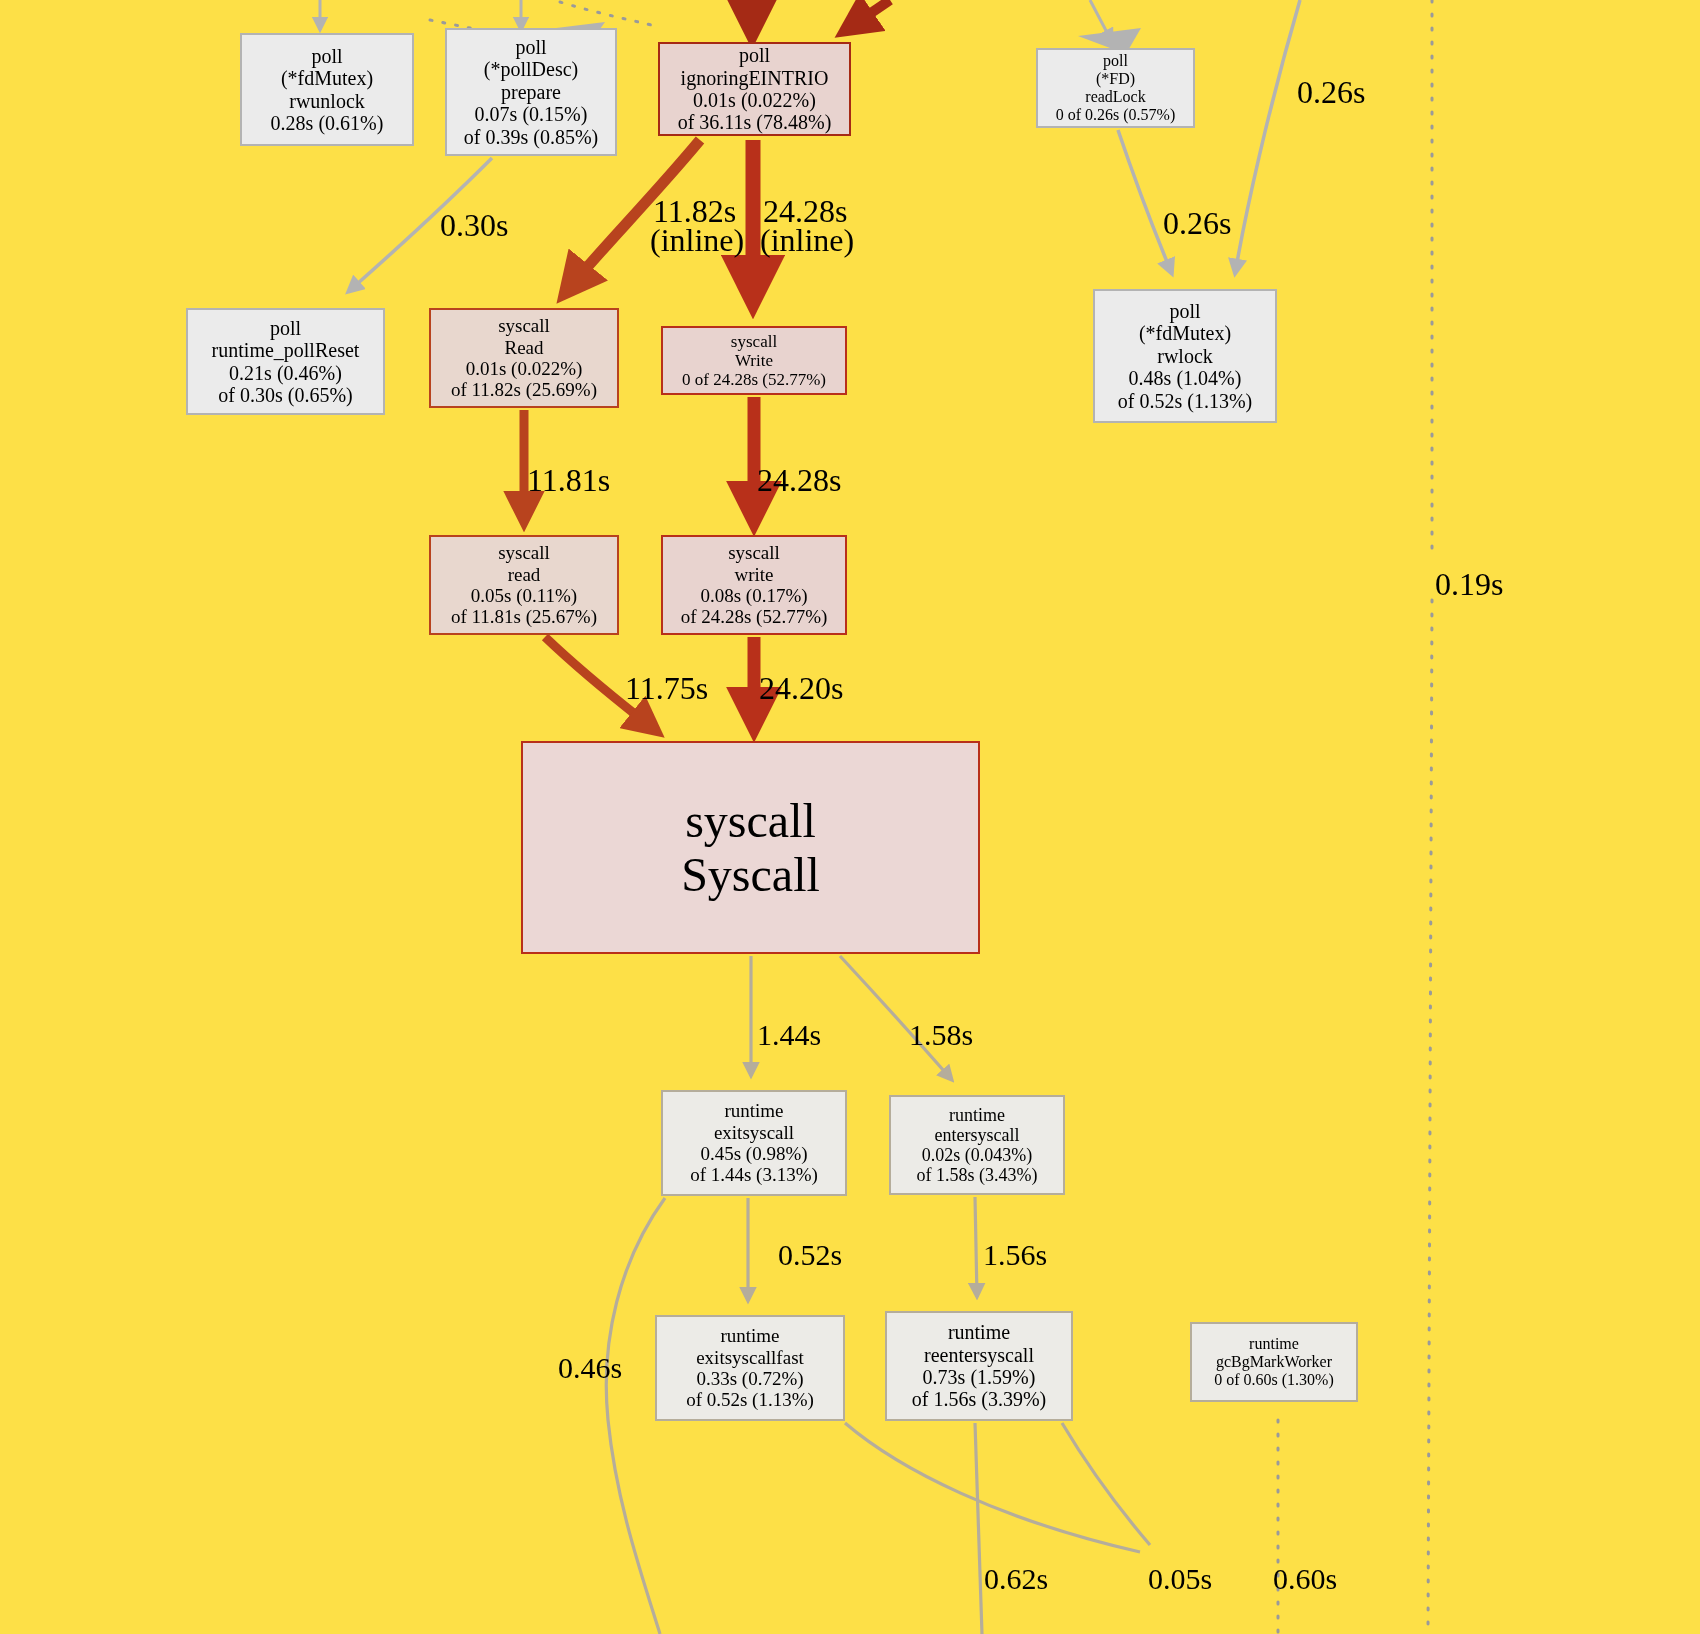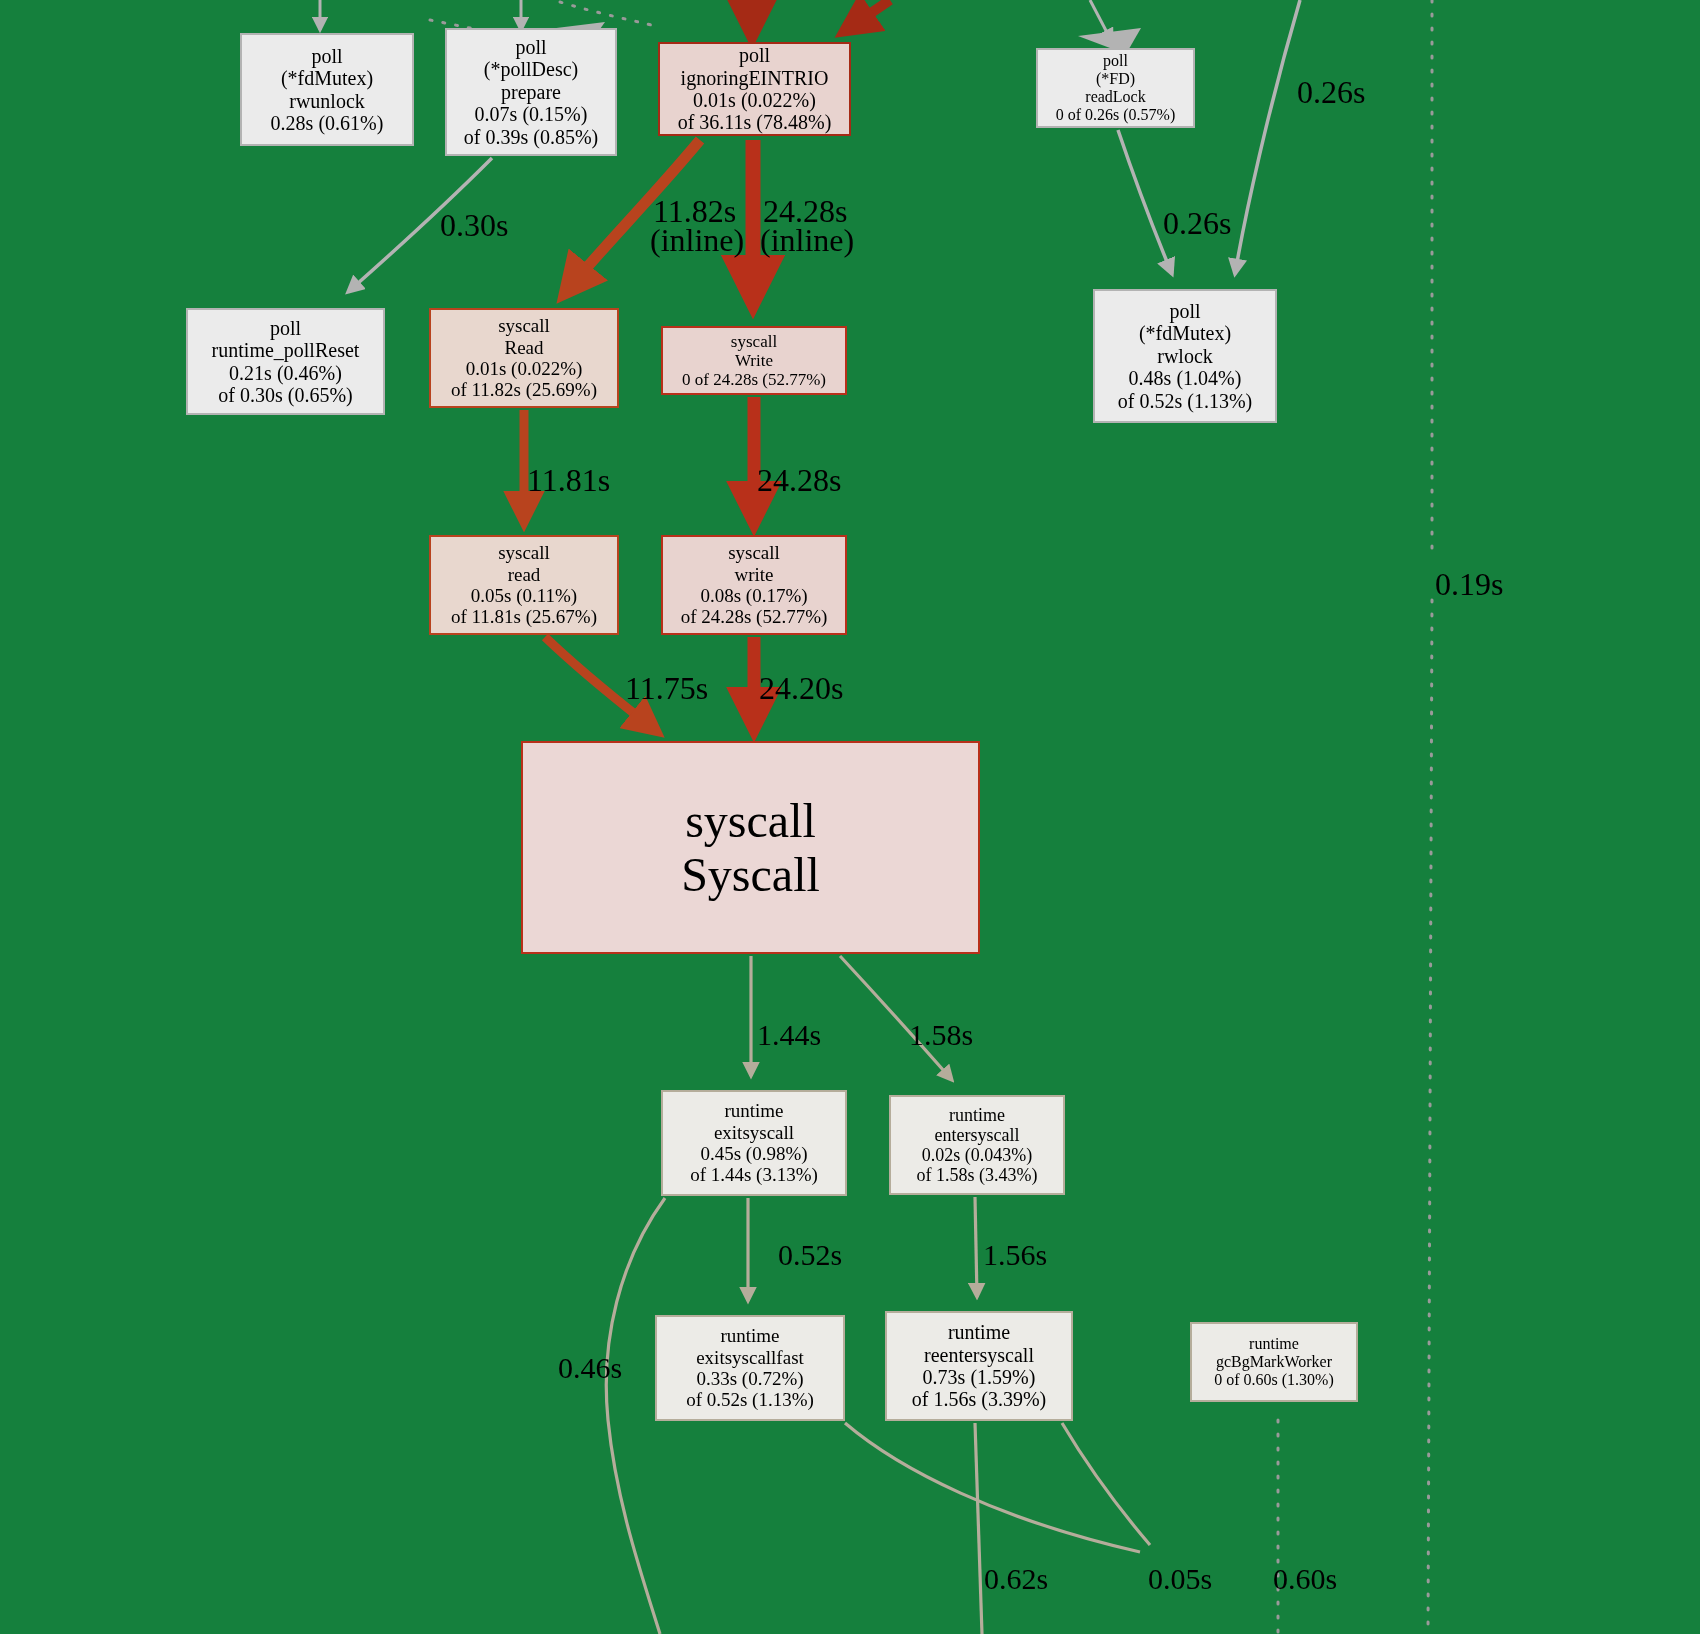--- a/index.html
+++ b/index.html
@@ -8,21 +8,21 @@
     background: #ffffff;
   }
   body {
     font-family: "Liberation Serif", "DejaVu Serif", serif;
     color: #000000;
   }
   #canvas {
     position: relative;
     width: 1700px;
     height: 1634px;
-    background: #15803d;
+    background: #fde047;
     overflow: hidden;
   }
   #edges {
     position: absolute;
     left: 0;
     top: 0;
     width: 1700px;
     height: 1634px;
     pointer-events: none;
   }

